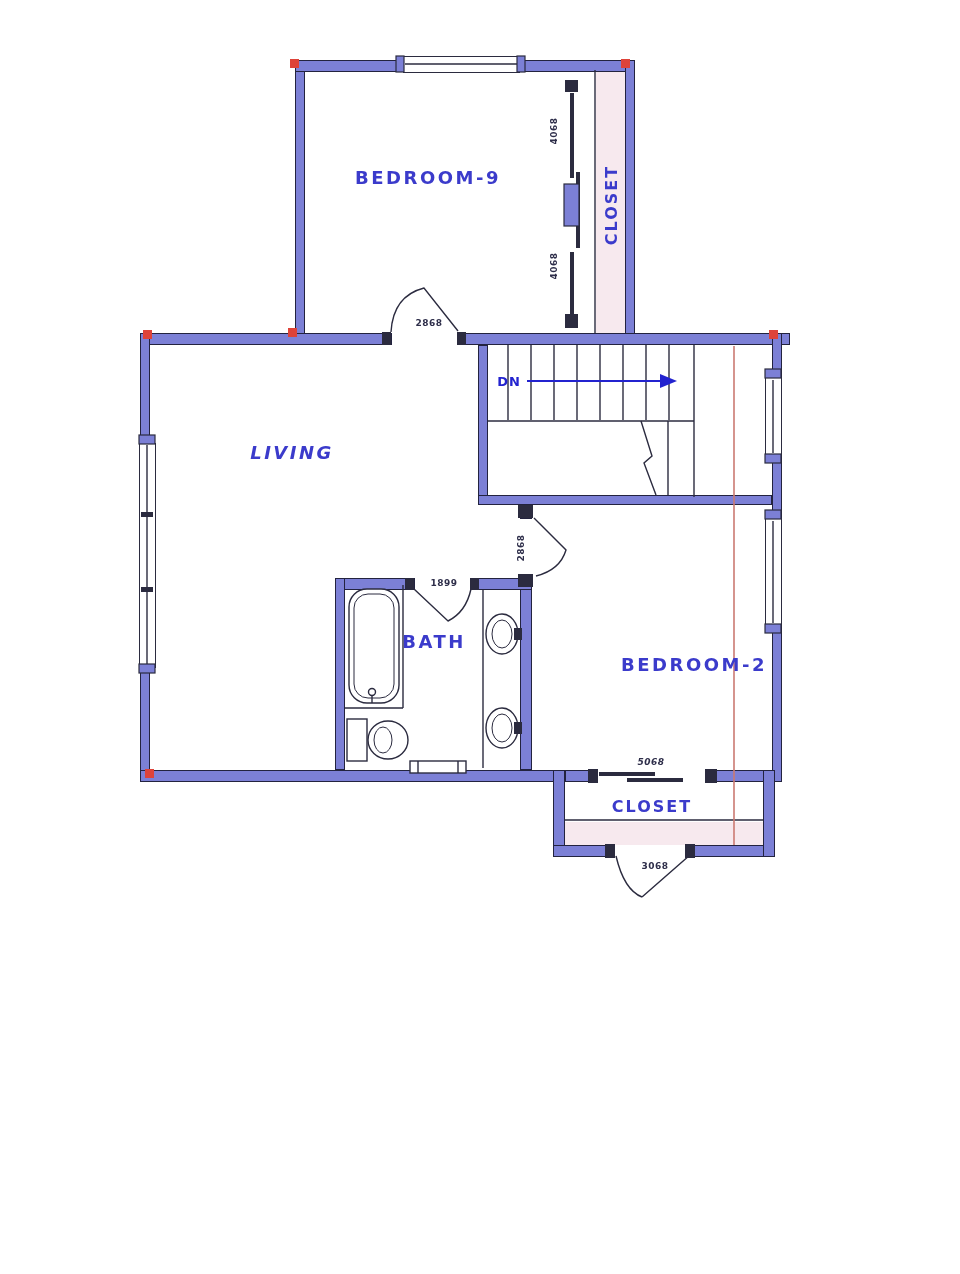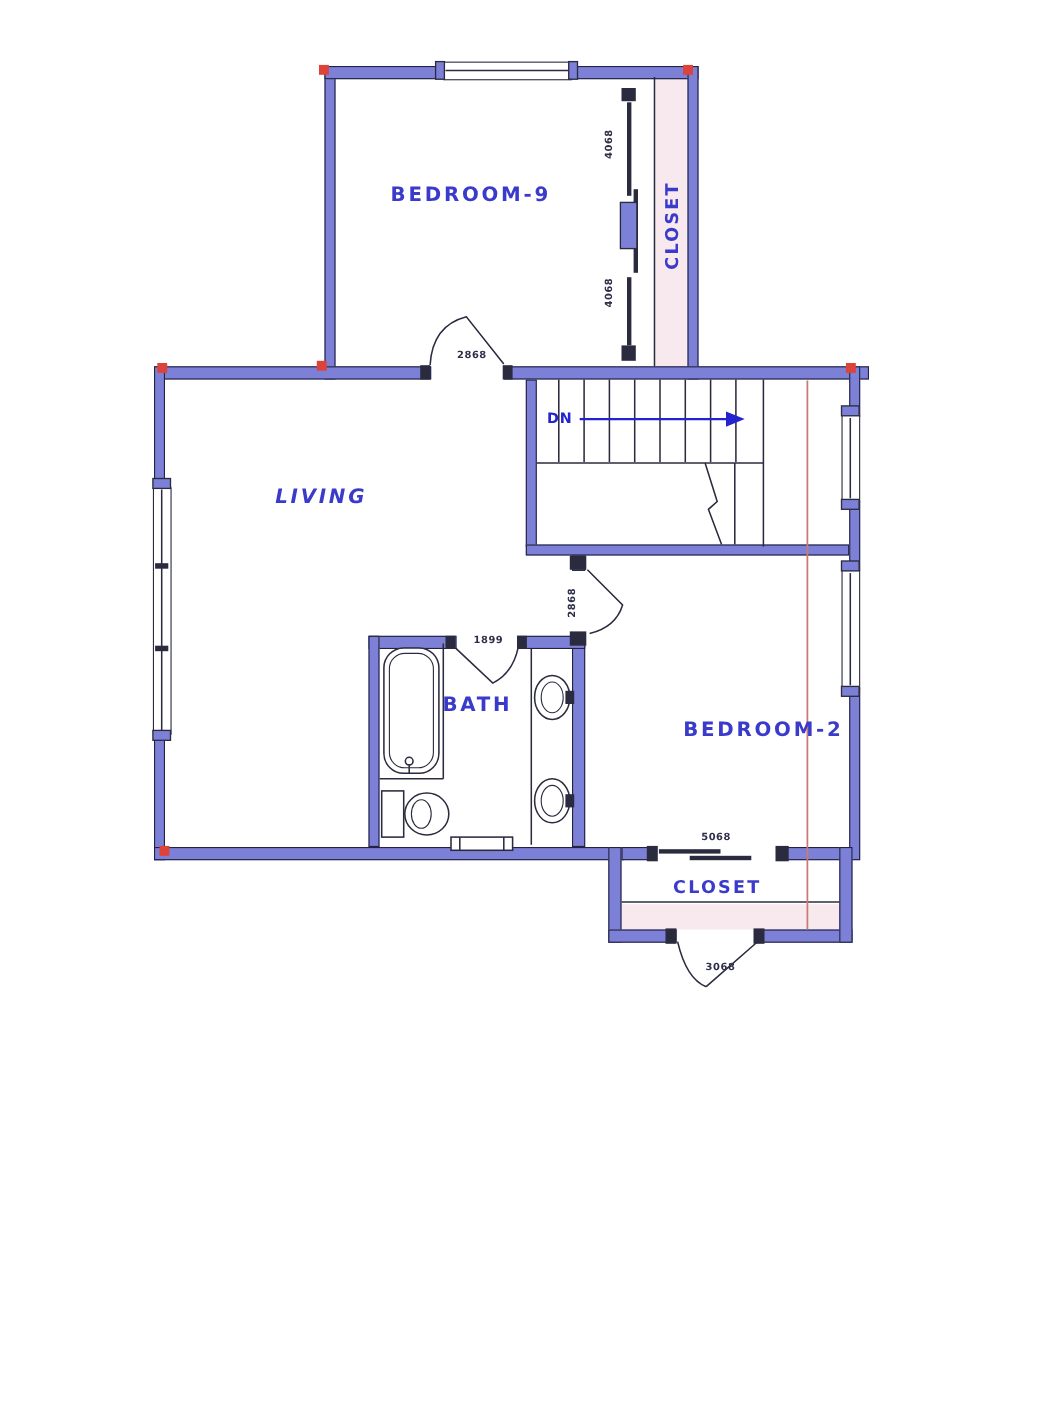--- a/index.html
+++ b/index.html
@@ -182,16 +182,16 @@
   <div class="room-label" style="left:434px;top:641px;">BATH</div>
   <div class="room-label" style="left:653px;top:664px;margin-left:41px;">BEDROOM-2</div>
   <div class="room-label small" style="left:652px;top:806px;">CLOSET</div>
   <div class="dn-label" style="left:509px;top:381px;">DN</div>
 
   <div class="dim-label rot" style="left:554px;top:131px;">4068</div>
   <div class="dim-label rot" style="left:554px;top:266px;">4068</div>
   <div class="dim-label" style="left:429px;top:323px;">2868</div>
   <div class="dim-label" style="left:444px;top:583px;">1899</div>
   <div class="dim-label rot" style="left:521px;top:548px;">2868</div>
-  <div class="dim-label" style="left:651px;top:762px;">5068</div>
-  <div class="dim-label" style="left:655px;top:866px;margin-top:14px;">3068</div>
+  <div class="dim-label" style="left:651px;top:762px;font-style:italic;">5068</div>
+  <div class="dim-label" style="left:655px;top:866px;">3068</div>
 
 </div>
 
 </body></html>

